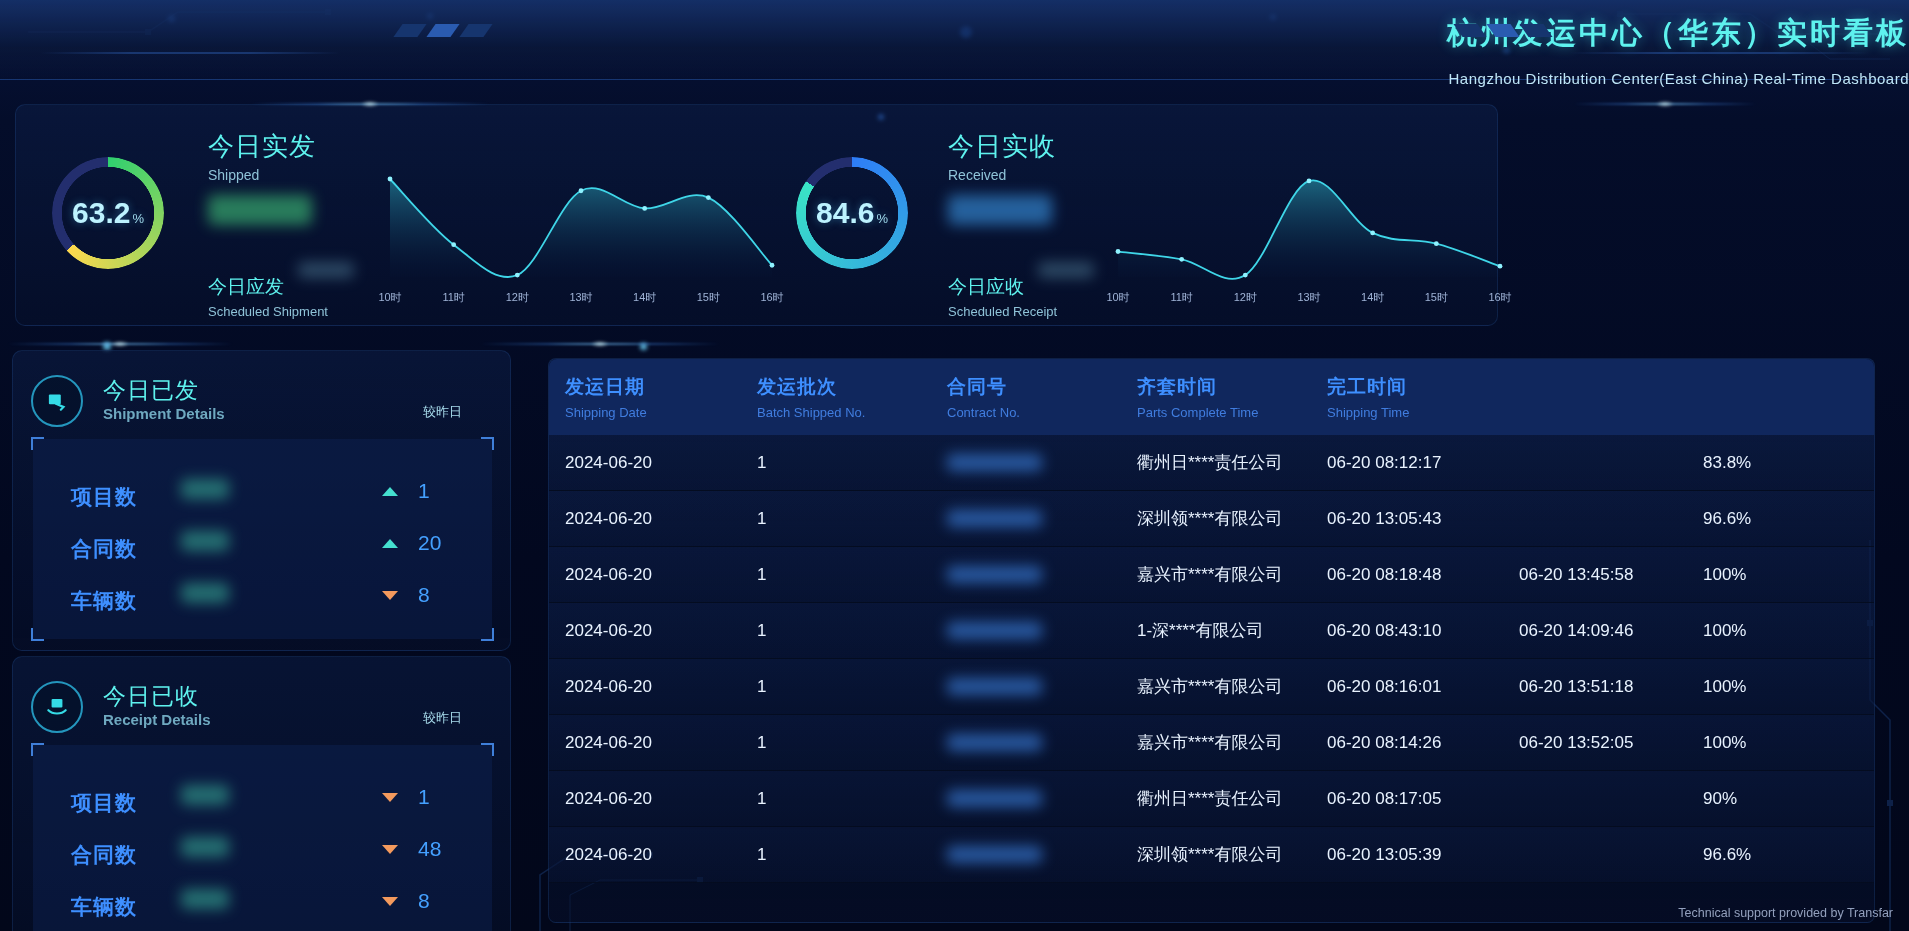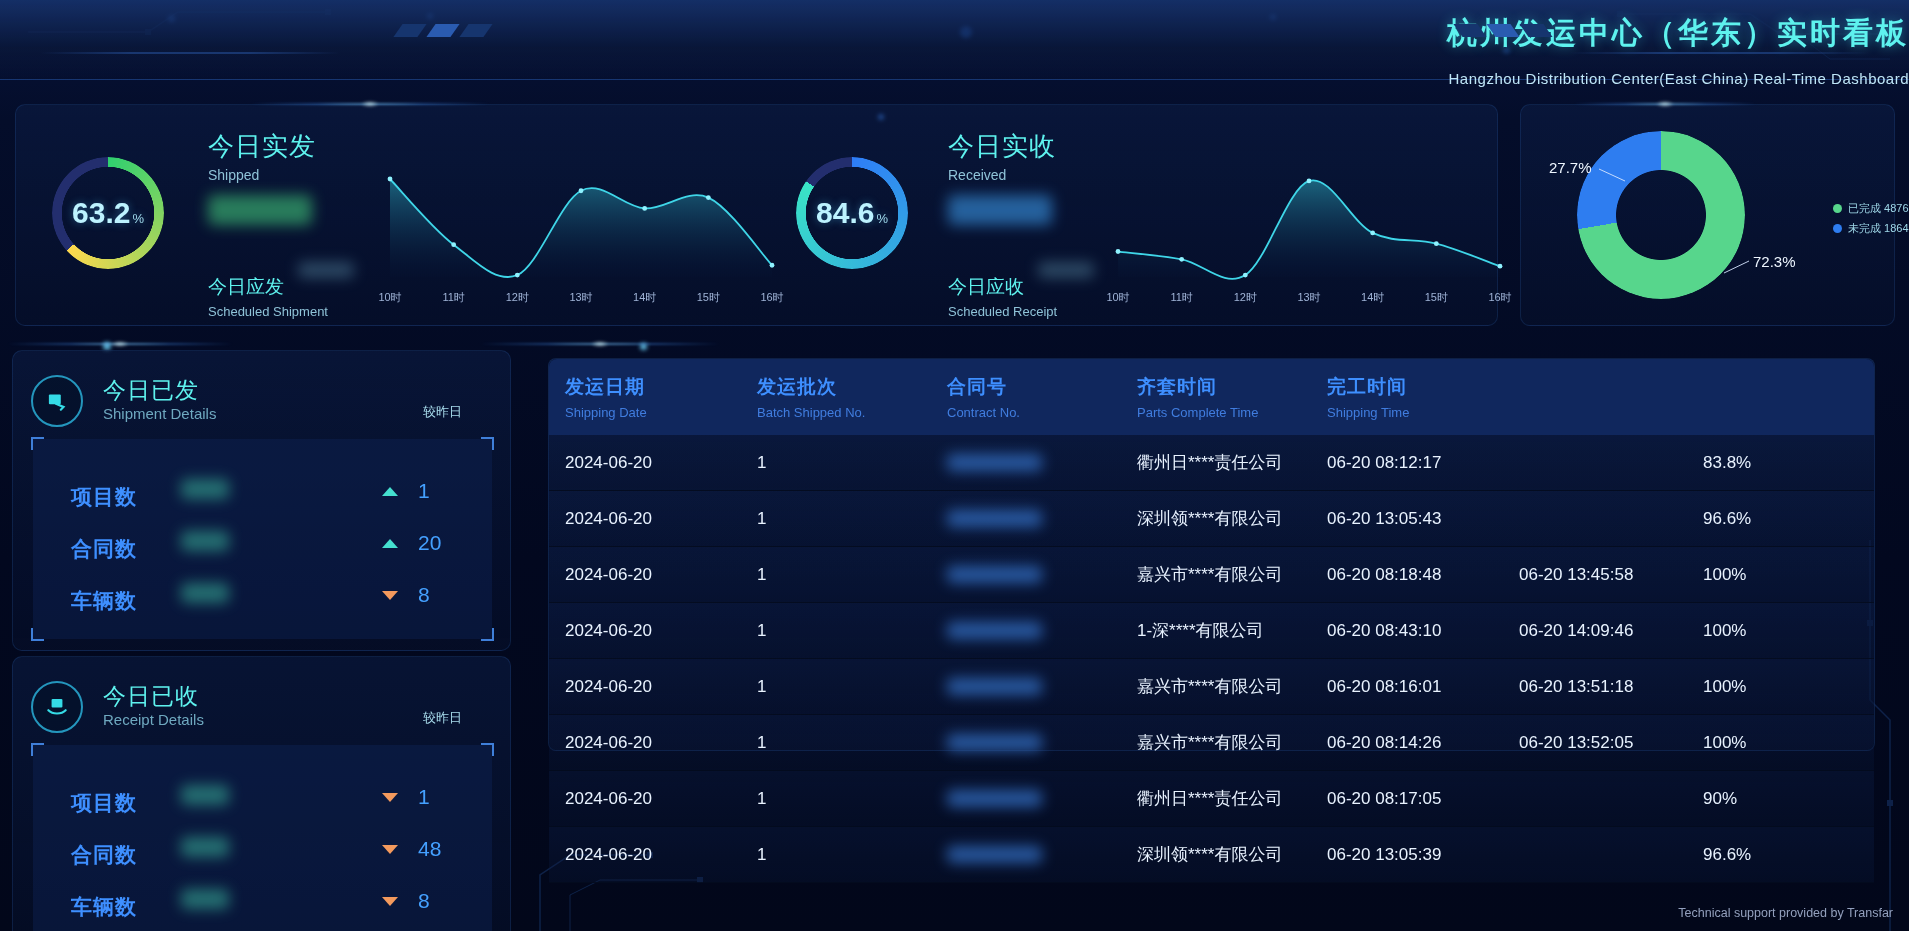--- a/index.html
+++ b/index.html
@@ -48,21 +48,21 @@
              mask:radial-gradient(circle closest-side,transparent 0 53%,#000 54%);}
   .donut-label{position:absolute;font-size:15px;color:#eef6ff;}
   .legend{position:absolute;display:flex;flex-direction:column;gap:5px;}
   .legend .li{display:flex;align-items:center;gap:6px;font-size:11px;color:#9fd8e8;white-space:nowrap;}
   .legend .dot{width:9px;height:9px;border-radius:50%;}
   
   .panel-head{position:absolute;left:0;right:0;top:0;height:86px;}
   .picon{position:absolute;left:18px;top:24px;width:52px;height:52px;border-radius:50%;
          border:2px solid #2496bd;background:rgba(4,16,40,.6);display:flex;align-items:center;justify-content:center;}
   .ptitle{position:absolute;left:90px;top:24px;font-size:23px;color:#5ef2ee;letter-spacing:1px;}
-  .psub{position:absolute;left:90px;top:54px;font-size:15px;color:#6fa9c0;}
+  .psub{position:absolute;left:90px;top:54px;font-size:15px;color:#6fa9c0;font-weight:bold;}
   .pcompare{position:absolute;right:48px;top:52px;font-size:13px;color:#a8dcec;}
   .pbox{position:absolute;left:20px;right:18px;top:88px;background:rgba(16,38,90,.4);}
   .corner{position:absolute;width:13px;height:13px;border:0 solid #3f7fd9;}
   .c-tl{left:-2px;top:-2px;border-left-width:2px;border-top-width:2px;}
   .c-tr{right:-2px;top:-2px;border-right-width:2px;border-top-width:2px;}
   .c-bl{left:-2px;bottom:-2px;border-left-width:2px;border-bottom-width:2px;}
   .c-br{right:-2px;bottom:-2px;border-right-width:2px;border-bottom-width:2px;}
   .stat-row{display:grid;grid-template-columns:110px 120px 1fr 22px 70px;align-items:center;
             height:52px;padding:0 18px 0 38px;}
   .stat-row .lbl{font-size:21px;font-weight:bold;color:#3e8fff;letter-spacing:1px;margin-top:12px;}
@@ -225,39 +225,20 @@
         <text x="14" y="134" text-anchor="middle" fill="#9fb3d6" font-size="11">10时</text>
         <text x="77.66666666666666" y="134" text-anchor="middle" fill="#9fb3d6" font-size="11">11时</text>
         <text x="141.33333333333331" y="134" text-anchor="middle" fill="#9fb3d6" font-size="11">12时</text>
         <text x="205" y="134" text-anchor="middle" fill="#9fb3d6" font-size="11">13时</text>
         <text x="268.66666666666663" y="134" text-anchor="middle" fill="#9fb3d6" font-size="11">14时</text>
         <text x="332.3333333333333" y="134" text-anchor="middle" fill="#9fb3d6" font-size="11">15时</text>
         <text x="396" y="134" text-anchor="middle" fill="#9fb3d6" font-size="11">16时</text>
       </svg>
   </div>
 
-  <div class="card" style="left:1520px;top:104px;width:375px;height:222px">
-    <div class="donut" style="left: 56px; top: 26px; width: 168px; height: 168px; background: conic-gradient(rgb(87, 214, 140) 0deg, rgb(87, 214, 140) 72.3%, rgb(46, 125, 240) 72.3%, rgb(46, 125, 240) 100%);"></div>
-    <div class="donut-label" style="left:28px;top:54px">27.7%</div>
-    <div class="donut-label" style="left:232px;top:148px">72.3%</div>
-    <svg style="position:absolute;inset:0" width="375" height="222">
-      <polyline points="78,64 104,76" fill="none" stroke="#d6e6ff" stroke-width="1" opacity=".9"></polyline>
-      <polyline points="203,168 228,156" fill="none" stroke="#d6e6ff" stroke-width="1" opacity=".9"></polyline>
-    </svg>
-    <div class="legend" style="left:312px;top:96px">
-        <div class="li">
-          <span class="dot" style="background: rgb(87, 214, 140);"></span>
-          <span>已完成 4876</span>
-        </div>
-        <div class="li">
-          <span class="dot" style="background: rgb(46, 125, 240);"></span>
-          <span>未完成 1864</span>
-        </div>
-      </div>
-  </div>
 
   <div class="card" style="left:12px;top:350px;width:499px;height:301px">
     <div class="panel-head">
       <div class="picon">
         <svg width="26" height="26" viewBox="0 0 24 24">
           <rect x="4.5" y="6" width="11" height="9" rx="1" fill="#35dbe6"></rect>
           <path d="M11 14.5l7 3-2.5 2.5" stroke="#35dbe6" stroke-width="2" fill="none" stroke-linecap="round"></path>
         </svg>
       </div>
       <div class="ptitle">今日已发</div>
@@ -327,21 +308,21 @@
         <div class="stat-row">
           <span class="lbl">车辆数</span>
           <span><span class="vblob blur-blob" style="display: inline-block;"></span></span>
           <span></span>
           <span class="tri down"></span>
           <span class="delta">8</span>
         </div>
       </div>
   </div>
 
-  <div class="card" style="left:548px;top:358px;width:1327px;height:393px;border-radius:8px">
+  <div class="card" style="left:548px;top:358px;width:1327px;height:565px;border-radius:8px">
     <div class="tbl-head" id="tbl-head">
         <div class="col">
           <div class="zh">发运日期</div>
           <div class="en">Shipping Date</div>
         </div>
         <div class="col">
           <div class="zh">发运批次</div>
           <div class="en">Batch Shipped No.</div>
         </div>
         <div class="col">

